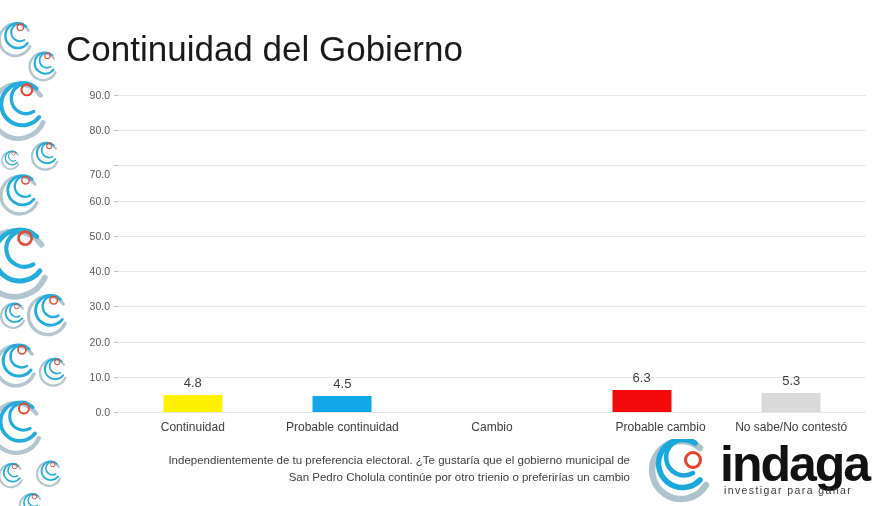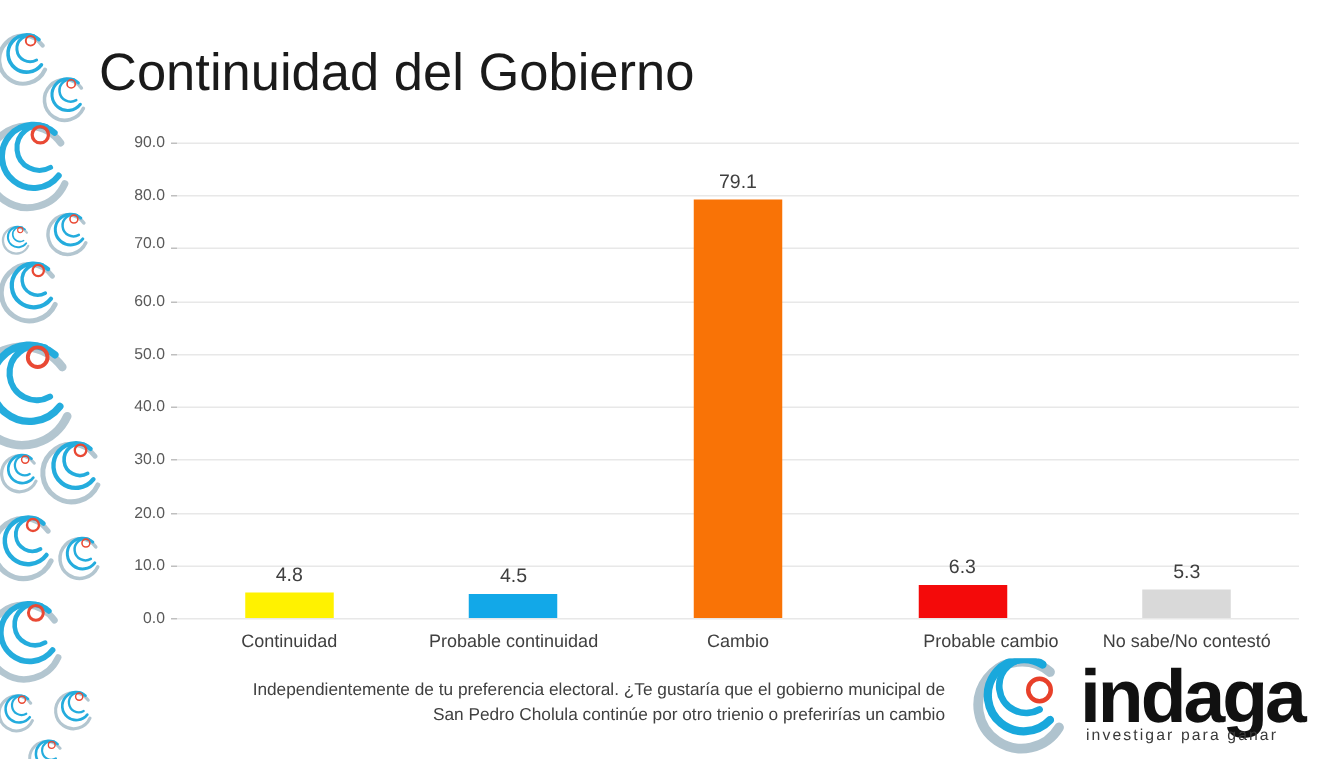--- a/index.html
+++ b/index.html
@@ -241,41 +241,37 @@
     <div class="axis-tick" style="top: 176.111px;"></div>
     <div class="y-tick-label" style="top: 176.111px;">40.0</div>
     <div class="gridline" style="top: 140.889px;"></div>
     <div class="axis-tick" style="top: 140.889px;"></div>
     <div class="y-tick-label" style="top: 140.889px;">50.0</div>
     <div class="gridline" style="top: 105.667px;"></div>
     <div class="axis-tick" style="top: 105.667px;"></div>
     <div class="y-tick-label" style="top: 105.667px;">60.0</div>
     <div class="gridline" style="top: 70.4444px;"></div>
     <div class="axis-tick" style="top: 70.4444px;"></div>
-    <div class="y-tick-label" style="top: 67px;">70.0</div>
+    <div class="y-tick-label" style="top: 79px;">70.0</div>
     <div class="gridline" style="top: 35.2222px;"></div>
     <div class="axis-tick" style="top: 35.2222px;"></div>
     <div class="y-tick-label" style="top: 35.2222px;">80.0</div>
     <div class="gridline" style="top: 0px;"></div>
     <div class="axis-tick" style="top: 0px;"></div>
     <div class="y-tick-label" style="top: 0px;">90.0</div>
   </div>
 
 <div id="bars-layer">
     <div class="bar-slot" style="left: 0px; width: 149.6px;">
       <div class="bar" title="Continuidad: 4.8" style="height: 16.9067px; background: rgb(255, 242, 0);"></div>
       <div class="bar-value" style="bottom: 21.9067px;">4.8</div>
     </div>
     <div class="bar-slot" style="left: 149.6px; width: 149.6px;">
       <div class="bar" title="Probable continuidad: 4.5" style="height: 15.85px; background: rgb(18, 168, 232);"></div>
       <div class="bar-value" style="bottom: 20.85px;">4.5</div>
-    </div>
-    <div class="bar-slot" style="left: 299.2px; width: 149.6px;">
-      <div class="bar" title="Cambio: 79.1" style="height: 278.608px; background: rgb(249, 115, 6);"></div>
-      <div class="bar-value" style="bottom: 283.608px;">79.1</div>
     </div>
     <div class="bar-slot" style="left: 448.8px; width: 149.6px;">
       <div class="bar" title="Probable cambio: 6.3" style="height: 22.19px; background: rgb(244, 10, 10);"></div>
       <div class="bar-value" style="bottom: 27.19px;">6.3</div>
     </div>
     <div class="bar-slot" style="left: 598.4px; width: 149.6px;">
       <div class="bar" title="No sabe/No contestó: 5.3" style="height: 18.6678px; background: rgb(217, 217, 217);"></div>
       <div class="bar-value" style="bottom: 23.6678px;">5.3</div>
     </div>
   </div>

